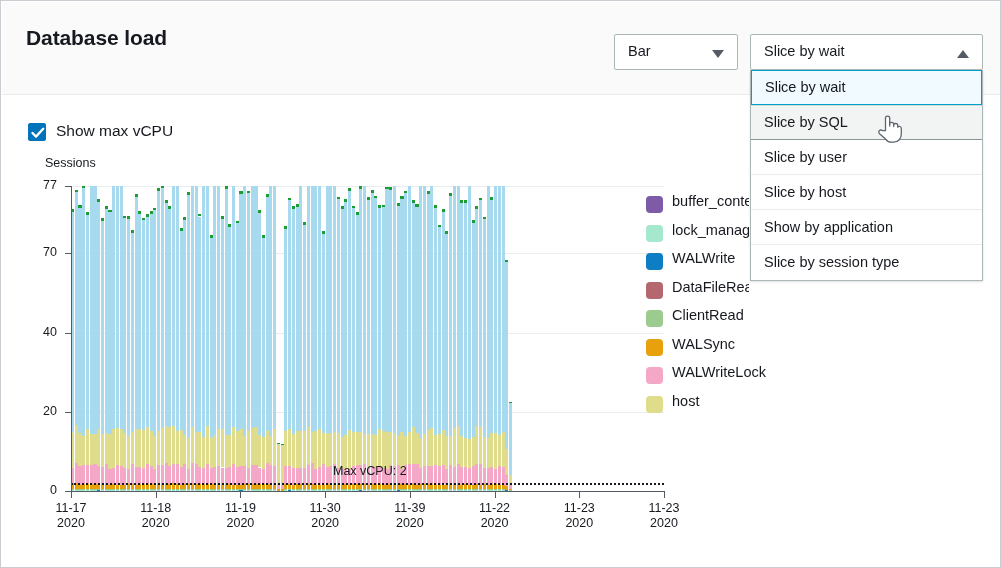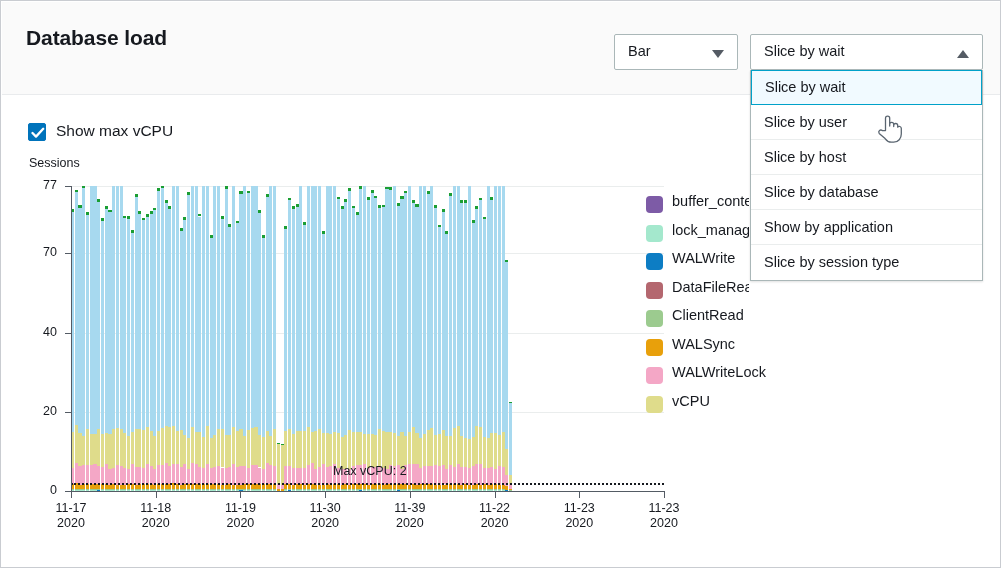--- a/index.html
+++ b/index.html
@@ -155,21 +155,21 @@
   }
 
   
   #chart-area {
     position: absolute;
     left: 24px; top: 155px;
     width: 960px; height: 390px;
   }
   .axis-title {
     position: absolute;
-    left: 4px; top: 0px;
+    left: 20px; top: 0px;
     font-size: 12.5px;
     color: #16191f;
   }
   .plot {
     position: absolute;
     left: 46px; top: 30px;
     width: 593px; height: 305px;
     background: #ffffff;
     overflow: hidden;
   }
@@ -1732,40 +1732,40 @@
       <div class="legend-item">
         <span class="legend-swatch" style="background: rgb(232, 160, 11);"></span>
         <span class="legend-text">WALSync</span>
       </div>
       <div class="legend-item">
         <span class="legend-swatch" style="background: rgb(244, 167, 198);"></span>
         <span class="legend-text">WALWriteLock</span>
       </div>
       <div class="legend-item">
         <span class="legend-swatch" style="background: rgb(223, 220, 139);"></span>
-        <span class="legend-text">vCPU</span>
+        <span class="legend-text">host</span>
       </div>
     </div>
 
   <div class="legend-mask"></div>
 
   <div class="chk-row">
     <span class="chk-box">
       <svg width="14" height="12" viewBox="0 0 14 12">
         <path d="M1.5 6 L5 9.6 L12.2 1.8" stroke="#ffffff" stroke-width="2.3" fill="none" stroke-linecap="round" stroke-linejoin="round"></path>
       </svg>
     </span>
     <span class="chk-label">Show max vCPU</span>
   </div>
 
   <div class="dropdown" id="dropdown">
       <div class="dd-item selected"><span>Slice by wait</span></div>
+      <div class="dd-item hovered"><span>Slice by SQL</span></div>
       <div class="dd-item"><span>Slice by user</span></div>
       <div class="dd-item"><span>Slice by host</span></div>
-      <div class="dd-item"><span>Slice by database</span></div>
       <div class="dd-item"><span>Show by application</span></div>
       <div class="dd-item"><span>Slice by session type</span></div>
     </div>
 
   <span class="cursor-hand">
     <svg width="26" height="30" viewBox="0 0 26 30">
       <path d="M8.5 16.5 V4.2 a2.1 2.1 0 0 1 4.2 0 V12 v-1.6 a2 2 0 0 1 4 0 V12.6 v-1.1
                a2 2 0 0 1 4 0 V13.2 a2 2 0 0 1 3.6 1.2 v5.6 c0 4.4-3 8.2-7.6 8.2
                h-2.4 c-3 0-4.6-1.4-6.2-3.6 L2.2 19.4 a2.1 2.1 0 0 1 3.1-2.8 z" fill="#ffffff" stroke="#5a6570" stroke-width="1.3" stroke-linejoin="round"></path>
     </svg>

